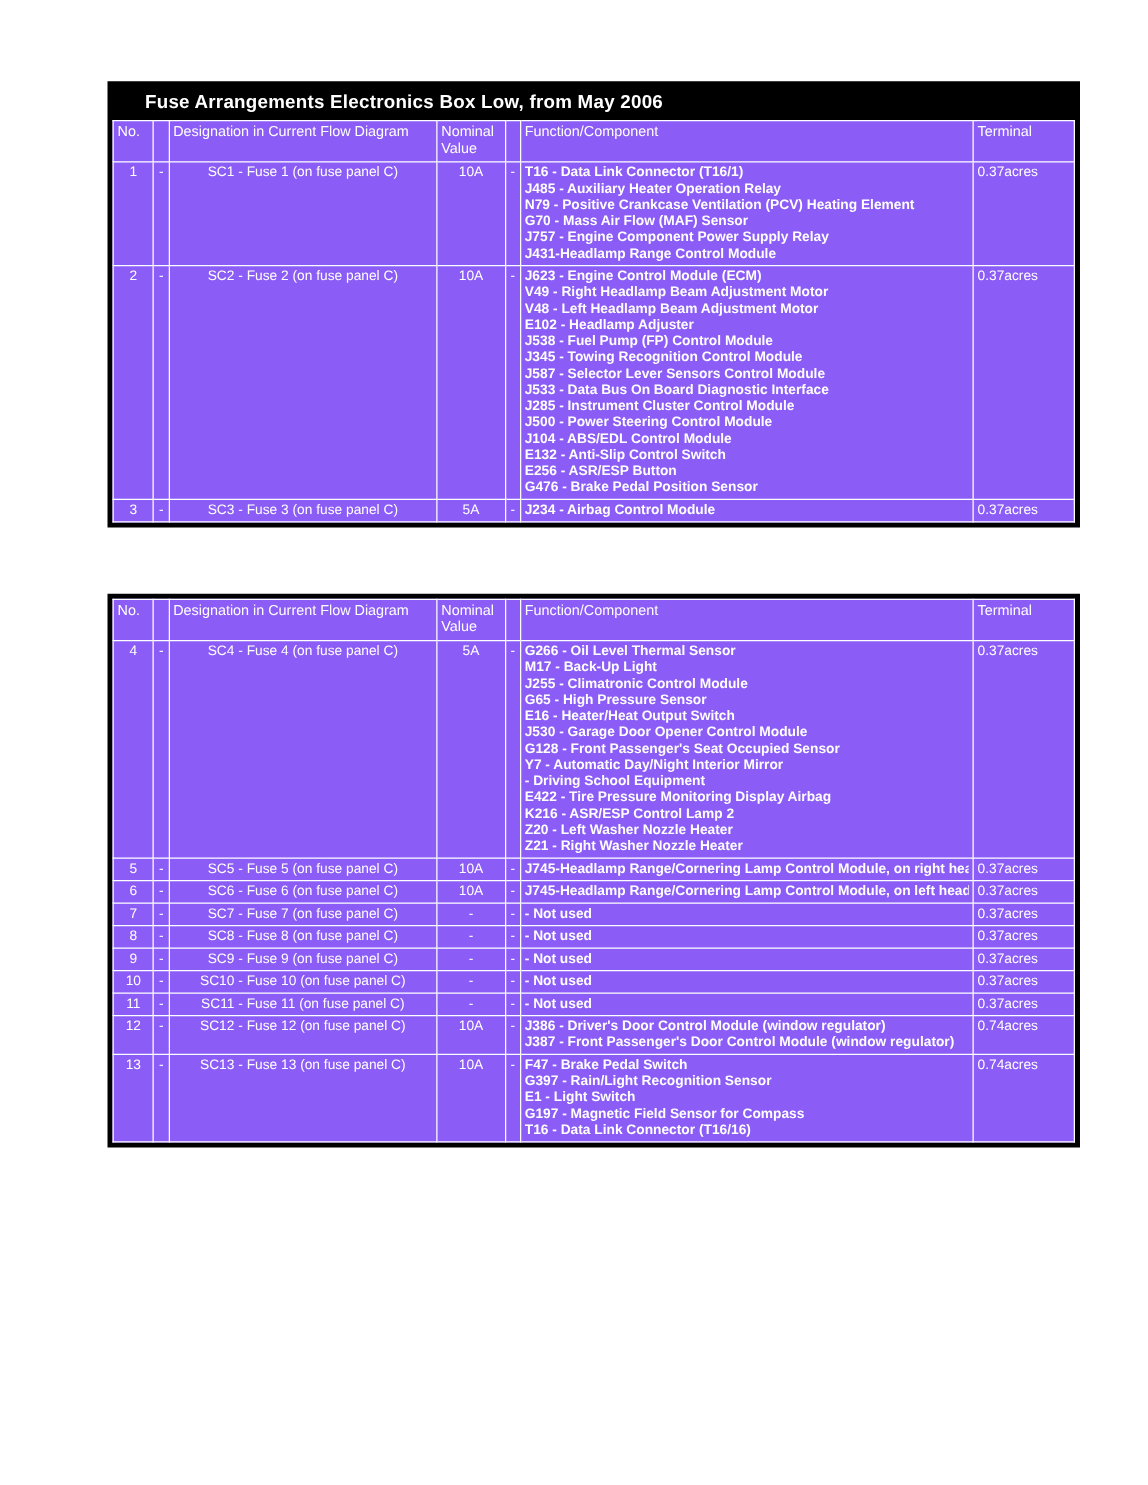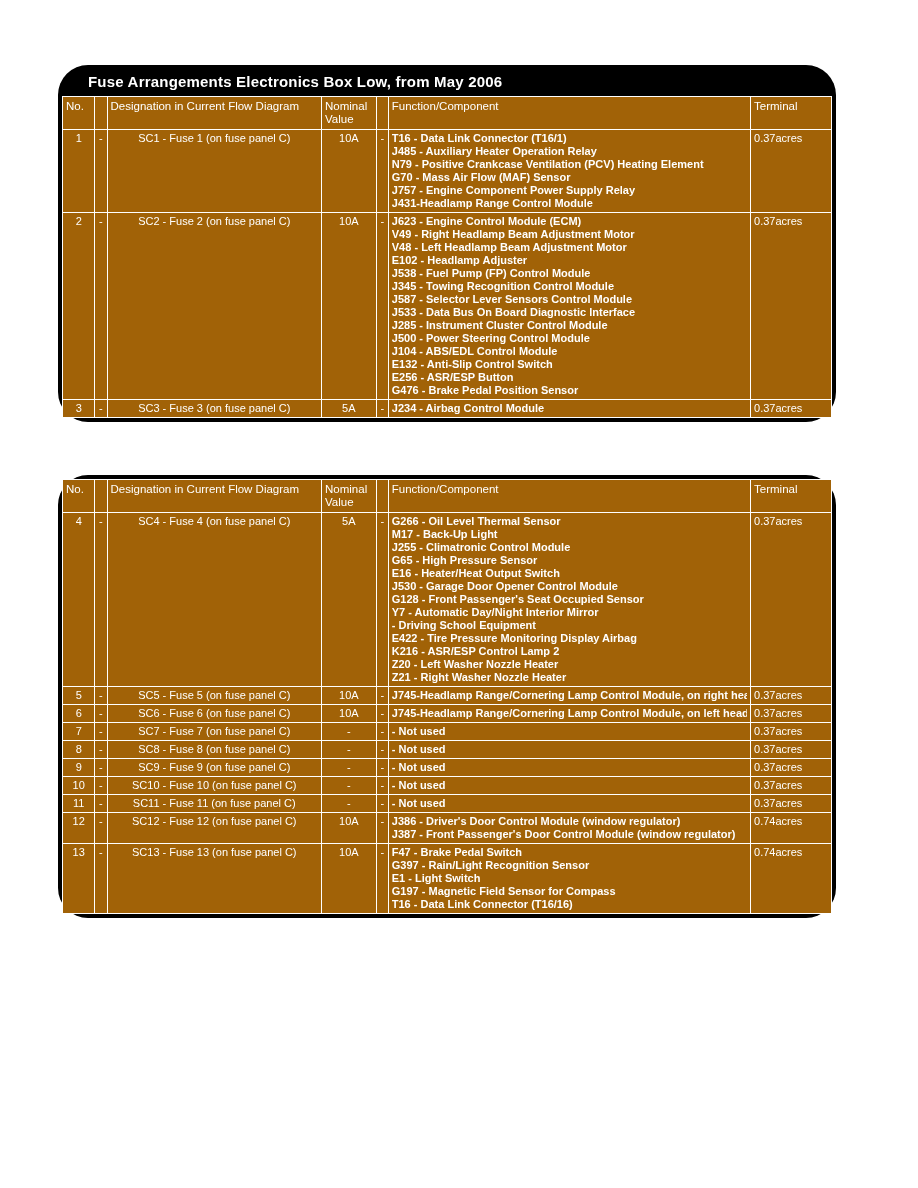--- a/index.html
+++ b/index.html
@@ -10,41 +10,40 @@
   }
   .page {
     position: relative;
     width: 918px;
     height: 1188px;
     background: #ffffff;
     overflow: hidden;
   }
   .tbl-block {
     position: absolute;
-    left: 58px;
+    left: 86px;
     width: 778px;
     background: #000000;
     padding: 4px;
     box-sizing: border-box;
-    border-radius: 30px;
   }
   #block-1 { top: 65px; }
   #block-2 { top: 475px; }
   .tbl-title {
     color: #ffffff;
     font-size: 15px;
     font-weight: bold;
     padding: 4px 4px 6px 26px;
     letter-spacing: 0.2px;
   }
   table.fuse-table {
     width: 100%;
     border-collapse: collapse;
     table-layout: fixed;
-    background: #a16207;
+    background: #8b5cf6;
     color: #ffffff;
   }
   table.fuse-table th,
   table.fuse-table td {
     border: 1px solid #ffffff;
     vertical-align: top;
     font-size: 11px;
     line-height: 13px;
     padding: 2px 3px;
     overflow: hidden;

